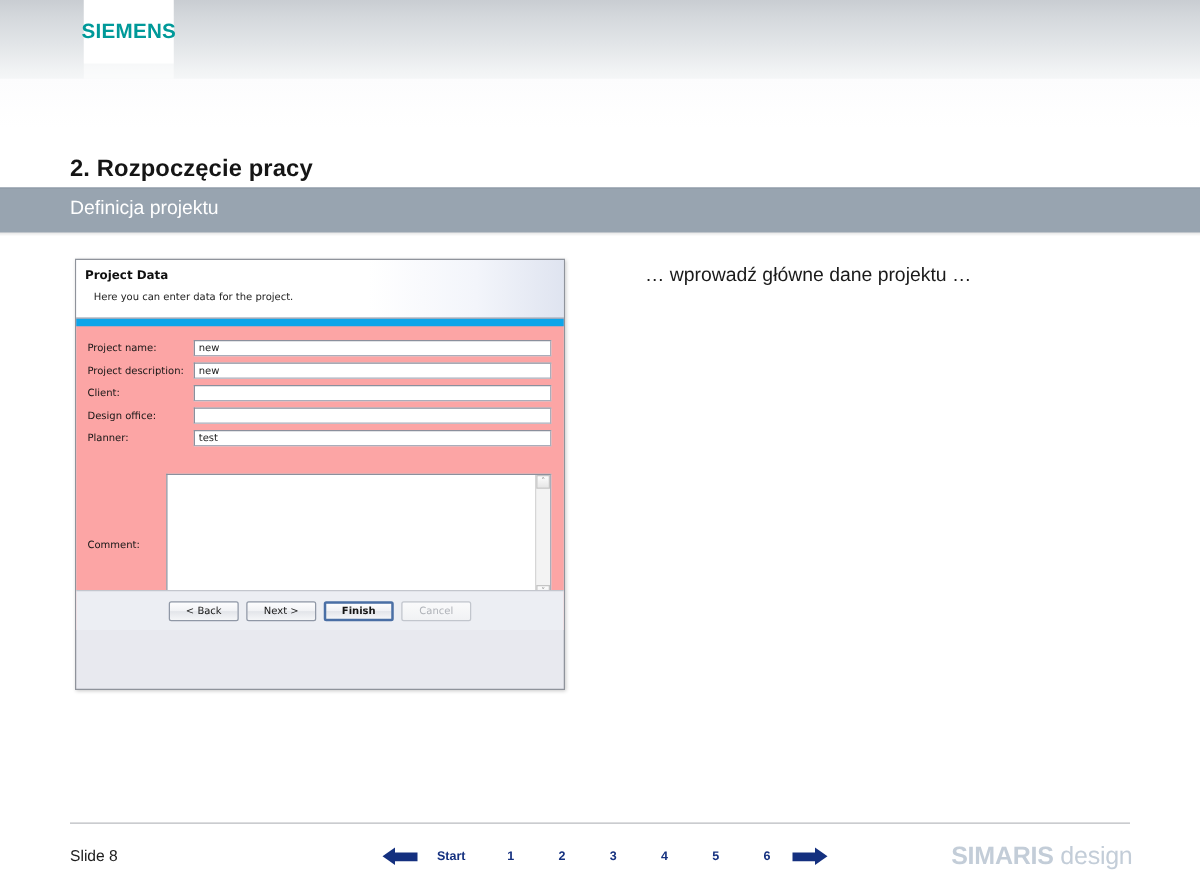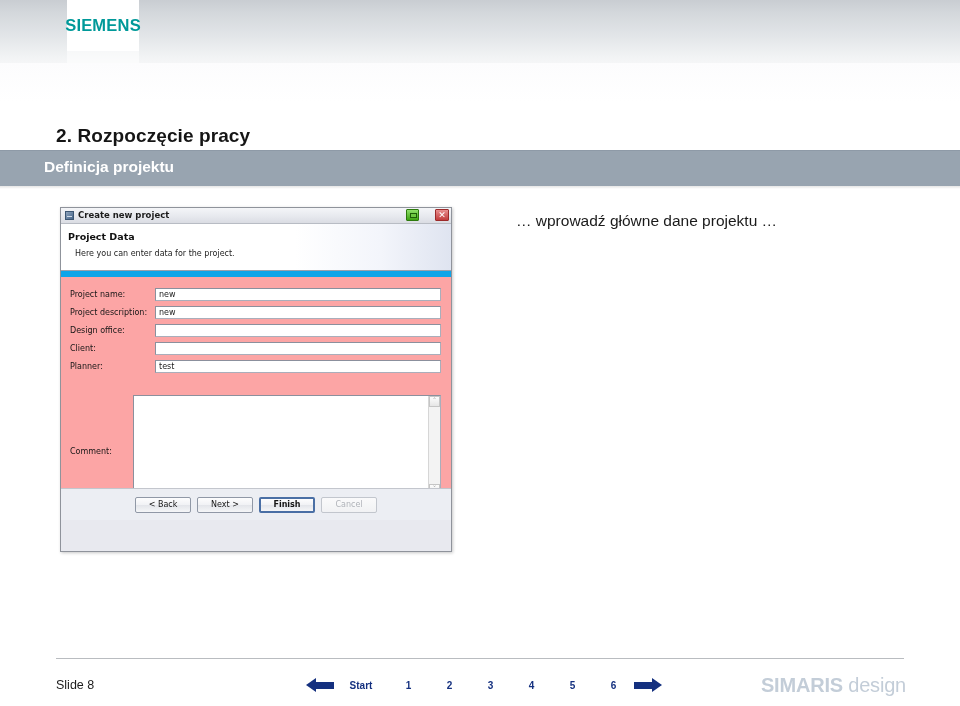--- a/index.html
+++ b/index.html
@@ -70,23 +70,23 @@
     background: #98a4b0;
   }
   .gray-band-top-line {
     position: absolute;
     left: 0; top: 150px;
     width: 960px; height: 1px;
     background: #8e9aa7;
   }
   .subtitle {
     position: absolute;
-    left: 44px; top: 158px;
+    left: 56px; top: 158px;
     font-size: 15.5px;
-    font-weight: bold;
+    font-weight: normal;
     color: #ffffff;
     white-space: nowrap;
   }
   .band-shadow {
     position: absolute;
     left: 0; top: 186px;
     width: 960px; height: 3px;
     background: linear-gradient(to bottom, rgba(0,0,0,0.10), rgba(0,0,0,0));
   }
 
@@ -442,51 +442,43 @@
 <div class="white-fade"></div>
 
 <div class="slide-title">2. Rozpoczęcie pracy</div>
 <div class="gray-band"></div>
 <div class="gray-band-top-line"></div>
 <div class="subtitle">Definicja projektu</div>
 <div class="band-shadow"></div>
 
 <div class="dialog">
 
-  <div class="dlg-titlebar">
-    <span class="dlg-icon"></span>
-    <span class="dlg-title-text">Create new project</span>
-    <span class="titlebar-btns">
-      <span class="btn-green"></span>
-      <span class="btn-close">✕</span>
-    </span>
-  </div>
 
   <div class="dlg-header">
     <div class="dlg-header-title">Project Data</div>
     <div class="dlg-header-sub">Here you can enter data for the project.</div>
   </div>
 
   <div class="dlg-body">
 
     <div class="form-rows">
       <div class="frow">
         <span class="flabel">Project name:</span>
         <input class="finput" type="text" value="new" style="">
       </div>
       <div class="frow">
         <span class="flabel">Project description:</span>
         <input class="finput" type="text" value="new" style="">
       </div>
       <div class="frow">
-        <span class="flabel">Design office:</span>
+        <span class="flabel">Client:</span>
         <input class="finput" type="text" value="" style="">
       </div>
       <div class="frow">
-        <span class="flabel">Client:</span>
+        <span class="flabel">Design office:</span>
         <input class="finput" type="text" value="" style="">
       </div>
       <div class="frow">
         <span class="flabel">Planner:</span>
         <input class="finput" type="text" value="test" style="">
       </div>
     </div>
 
     <div class="comment-wrap">
       <span class="comment-label">Comment:</span>

